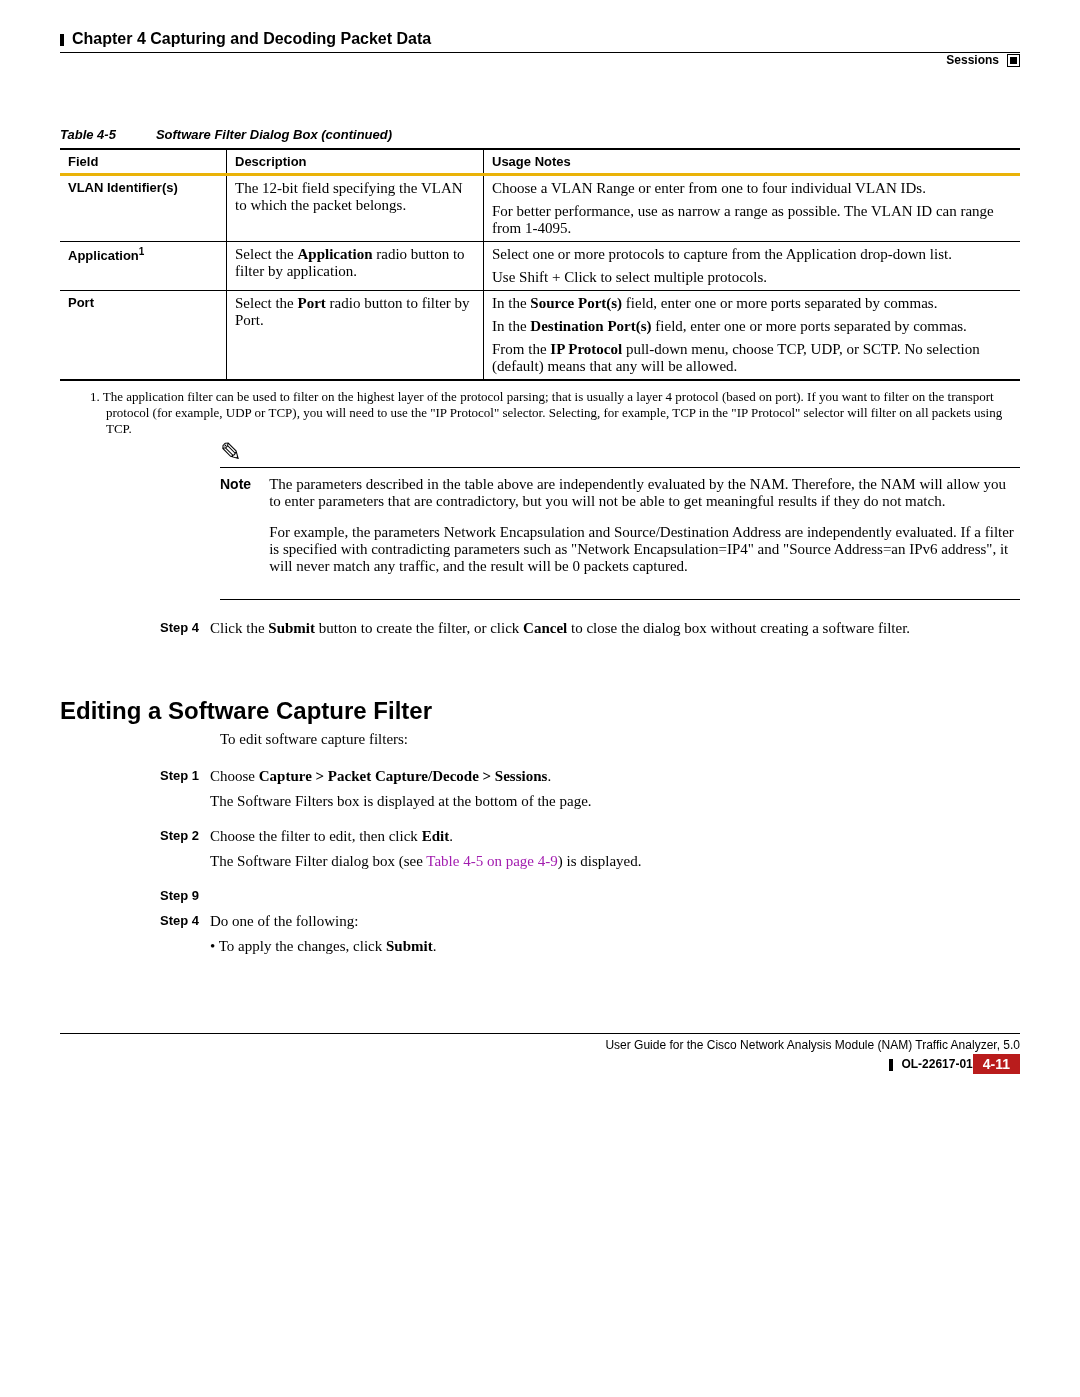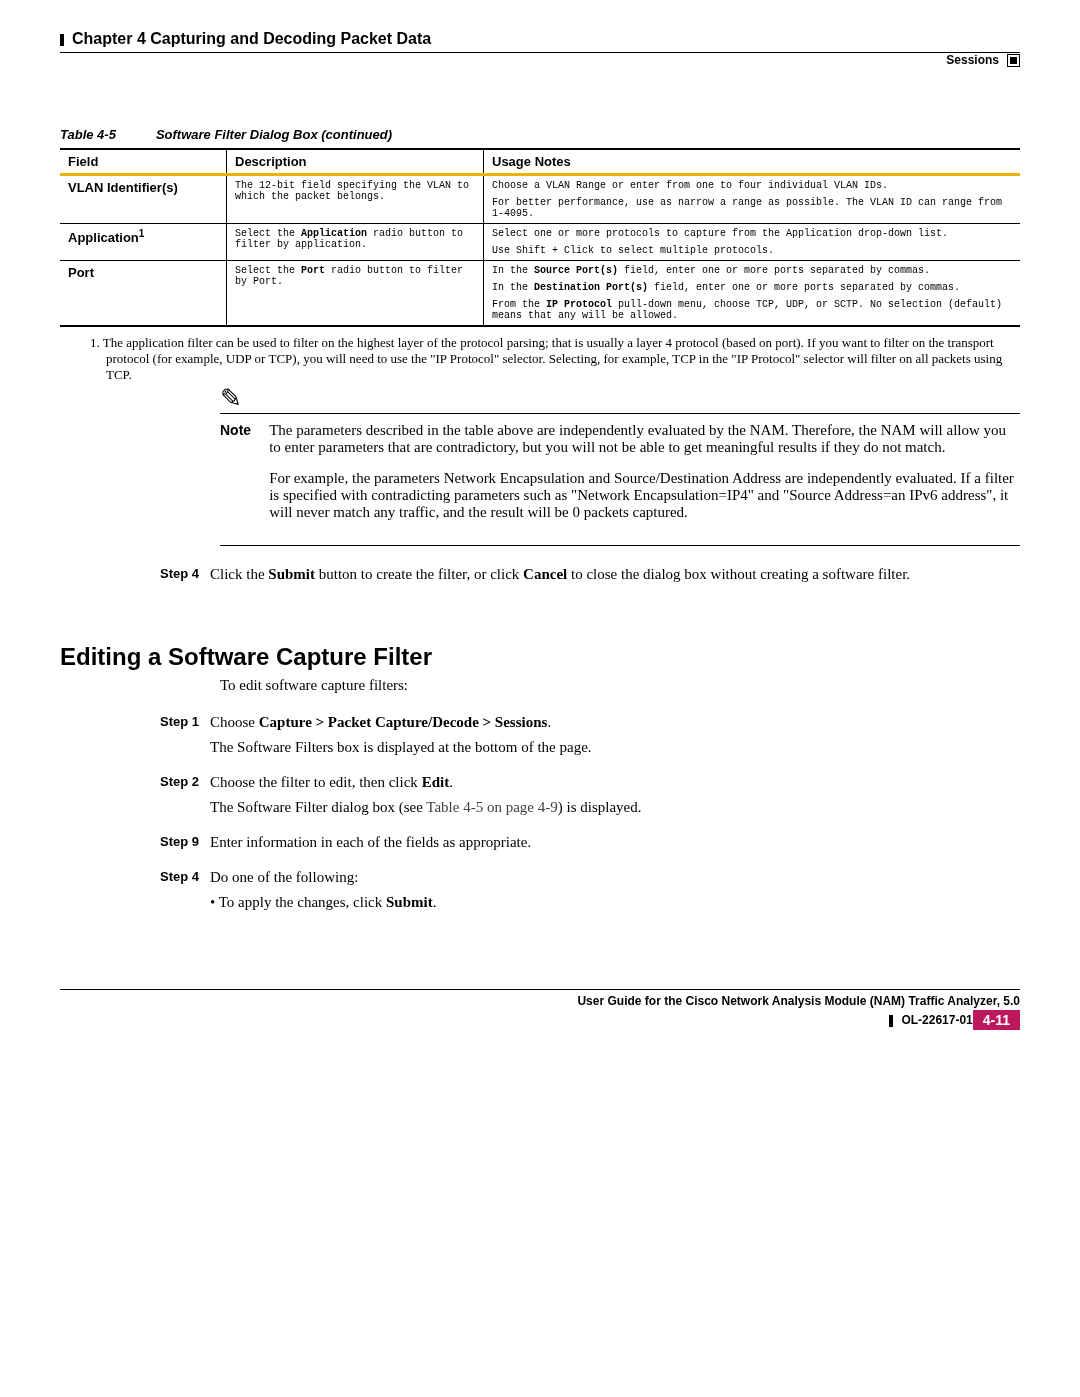--- a/index.html
+++ b/index.html
@@ -77,26 +77,25 @@
     font-family: Arial, Helvetica, sans-serif;
     font-size: 13px;
     font-weight: bold;
     text-align: left;
     padding: 4px 8px;
     border-bottom: 3px solid #eab308;
     border-right: 1px solid #000;
   }
   table.data th:last-child{ border-right: none;}
   table.data td {
-    font-size: 10px;
+    font-size: 15px;
     padding: 4px 8px;
     vertical-align: top;
     border-right: 1px solid #000;
     border-top: 1px solid #000;
-    font-family: Liberation Mono, monospace;
   }
   table.data td:last-child{ border-right:none;}
   table.data td.field {
     font-family: Arial, Helvetica, sans-serif;
     font-size: 13px;
     font-weight: bold;
     width: 150px;
   }
   table.data td.desc { width: 240px;}
   table.data td p { margin: 0 0 6px 0;}
@@ -164,48 +163,48 @@
   .footer-bar{
     border-top: 1px solid #000;
     margin-top: 70px;
     position: relative;
     display:flex;
     justify-content: flex-end;
     padding-top:4px;
   }
   .footer-title{
     font-family: Arial, Helvetica, sans-serif;
-    font-weight: bold;
+    font-weight: normal;
     font-size: 12px;
     padding-left: 34px;
   }
   .footer-row2{
     display:flex;
     justify-content: flex-end;
     align-items: center;
     margin-top:2px;
   }
   .doc-id{
     font-family: Arial, Helvetica, sans-serif;
     font-weight: bold;
     font-size: 12px;
   }
   .doc-id .bar{
     display:inline-block;
     width:4px;height:12px;background:#000;vertical-align:middle;margin-right:8px;
   }
   .page-num{
-    background:#be185d;
+    background:#b91c1c;
     color:#fff;
     font-family: Arial, Helvetica, sans-serif;
     font-weight: bold;
     font-size: 14px;
     padding: 2px 10px;
   }
-  a.ref { color: #404040; text-decoration: none;}
+  a.ref { color: #a21caf; text-decoration: none;}
 </style>
 </head>
 <body>
 
 <div class="page">
 
   <div class="chapter-header header-line">
     <span class="bar"></span><span>Chapter 4    Capturing and Decoding Packet Data</span>
   </div>
   <div class="sessions-line">
@@ -288,23 +287,20 @@
   <div class="step-row">
     <div class="step-label">Step 2</div>
     <div class="step-body">
       <p><span>Choose the filter to edit, then click </span><b>Edit</b><span>.</span></p>
       <p><span>The Software Filter dialog box (see </span><a class="ref">Table 4-5 on page 4-9</a><span>) is displayed.</span></p>
     </div>
   </div>
 
   <div class="step-row">
     <div class="step-label">Step 9</div>
-    <div class="step-body">
-      <p>Enter information in each of the fields as appropriate.</p>
-    </div>
   </div>
 
   <div class="step-row">
     <div class="step-label">Step 4</div>
     <div class="step-body">
       <p>Do one of the following:</p>
       <p class="bullet">• <span>To apply the changes, click </span><b>Submit</b><span>.</span></p>
     </div>
   </div>
 

